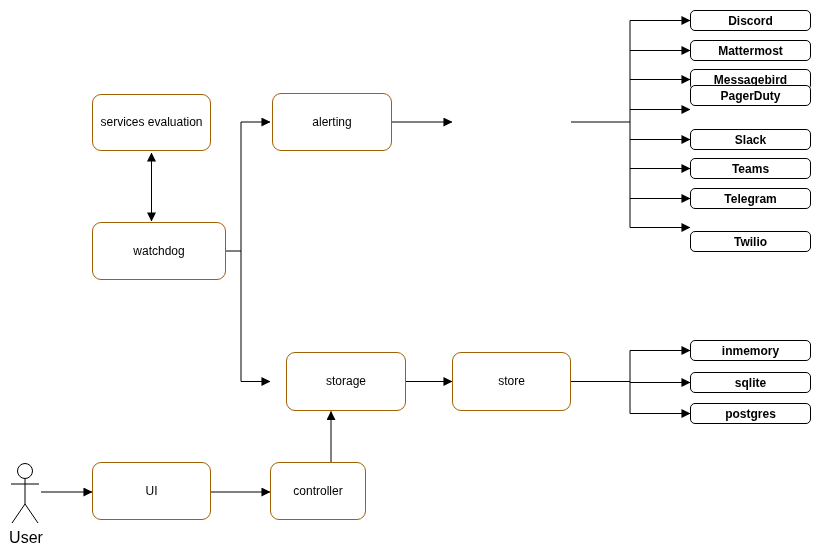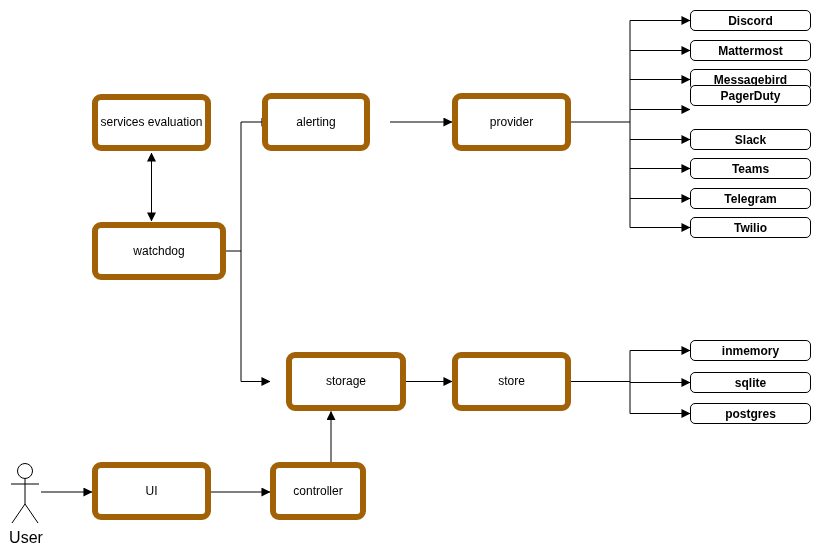--- a/index.html
+++ b/index.html
@@ -10,21 +10,21 @@
     background: #ffffff;
     font-family: "Liberation Sans", sans-serif;
     color: #000000;
     overflow: hidden;
   }
   .wires { position: absolute; left: 0; top: 0; }
   .node {
     position: absolute;
     box-sizing: border-box;
     background: #ffffff;
-    border: 6px solid #a16207;
+    border: 1px solid #a16207;
     border-radius: 9px;
     display: flex;
     align-items: center;
     justify-content: center;
     font-size: 12px;
     text-align: center;
     line-height: 1.2;
     padding: 2px;
   }
   .leaf {
@@ -101,35 +101,34 @@
       <circle cx="25" cy="471" r="7.5"></circle>
       <path d="M25 478.5 L25 504"></path>
       <path d="M11 484 L39 484"></path>
       <path d="M25 504 L12 523"></path>
       <path d="M25 504 L38 523"></path>
     </g>
   </svg>
 
   <div class="node" style="left:92px; top:94px; width:119px; height:57px">services evaluation</div>
   <div class="node" style="left:92px; top:222px; width:134px; height:58px">watchdog</div>
-  <div class="node" style="left:262px; top:93px; width:108px; height:58px">alerting</div>
-  <div class="node" style="left:452px; top:93px; width:119px; height:58px">provider</div>
+  <div class="node" style="left:272px; top:93px; width:120px; height:58px">alerting</div>
   <div class="node" style="left:286px; top:352px; width:120px; height:59px">storage</div>
   <div class="node" style="left:452px; top:352px; width:119px; height:59px">store</div>
   <div class="node" style="left:92px; top:462px; width:119px; height:58px">UI</div>
   <div class="node" style="left:270px; top:462px; width:96px; height:58px">controller</div>
 
   <div class="leaf" style="left:690px; top:10px">Discord</div>
   <div class="leaf" style="left:690px; top:40px">Mattermost</div>
   <div class="leaf" style="left:690px; top:69px">Messagebird</div>
   <div class="leaf" style="left:690px; top:85px">PagerDuty</div>
   <div class="leaf" style="left:690px; top:129px">Slack</div>
   <div class="leaf" style="left:690px; top:158px">Teams</div>
   <div class="leaf" style="left:690px; top:188px">Telegram</div>
-  <div class="leaf" style="left:690px; top:217px">Twilio</div>
+  <div class="leaf" style="left:690px; top:231px">Twilio</div>
 
   <div class="leaf" style="left:690px; top:340px">inmemory</div>
   <div class="leaf" style="left:690px; top:372px">sqlite</div>
   <div class="leaf" style="left:690px; top:403px">postgres</div>
 
   <div class="actor-label">User</div>
 
 </div>
 
 </body></html>

